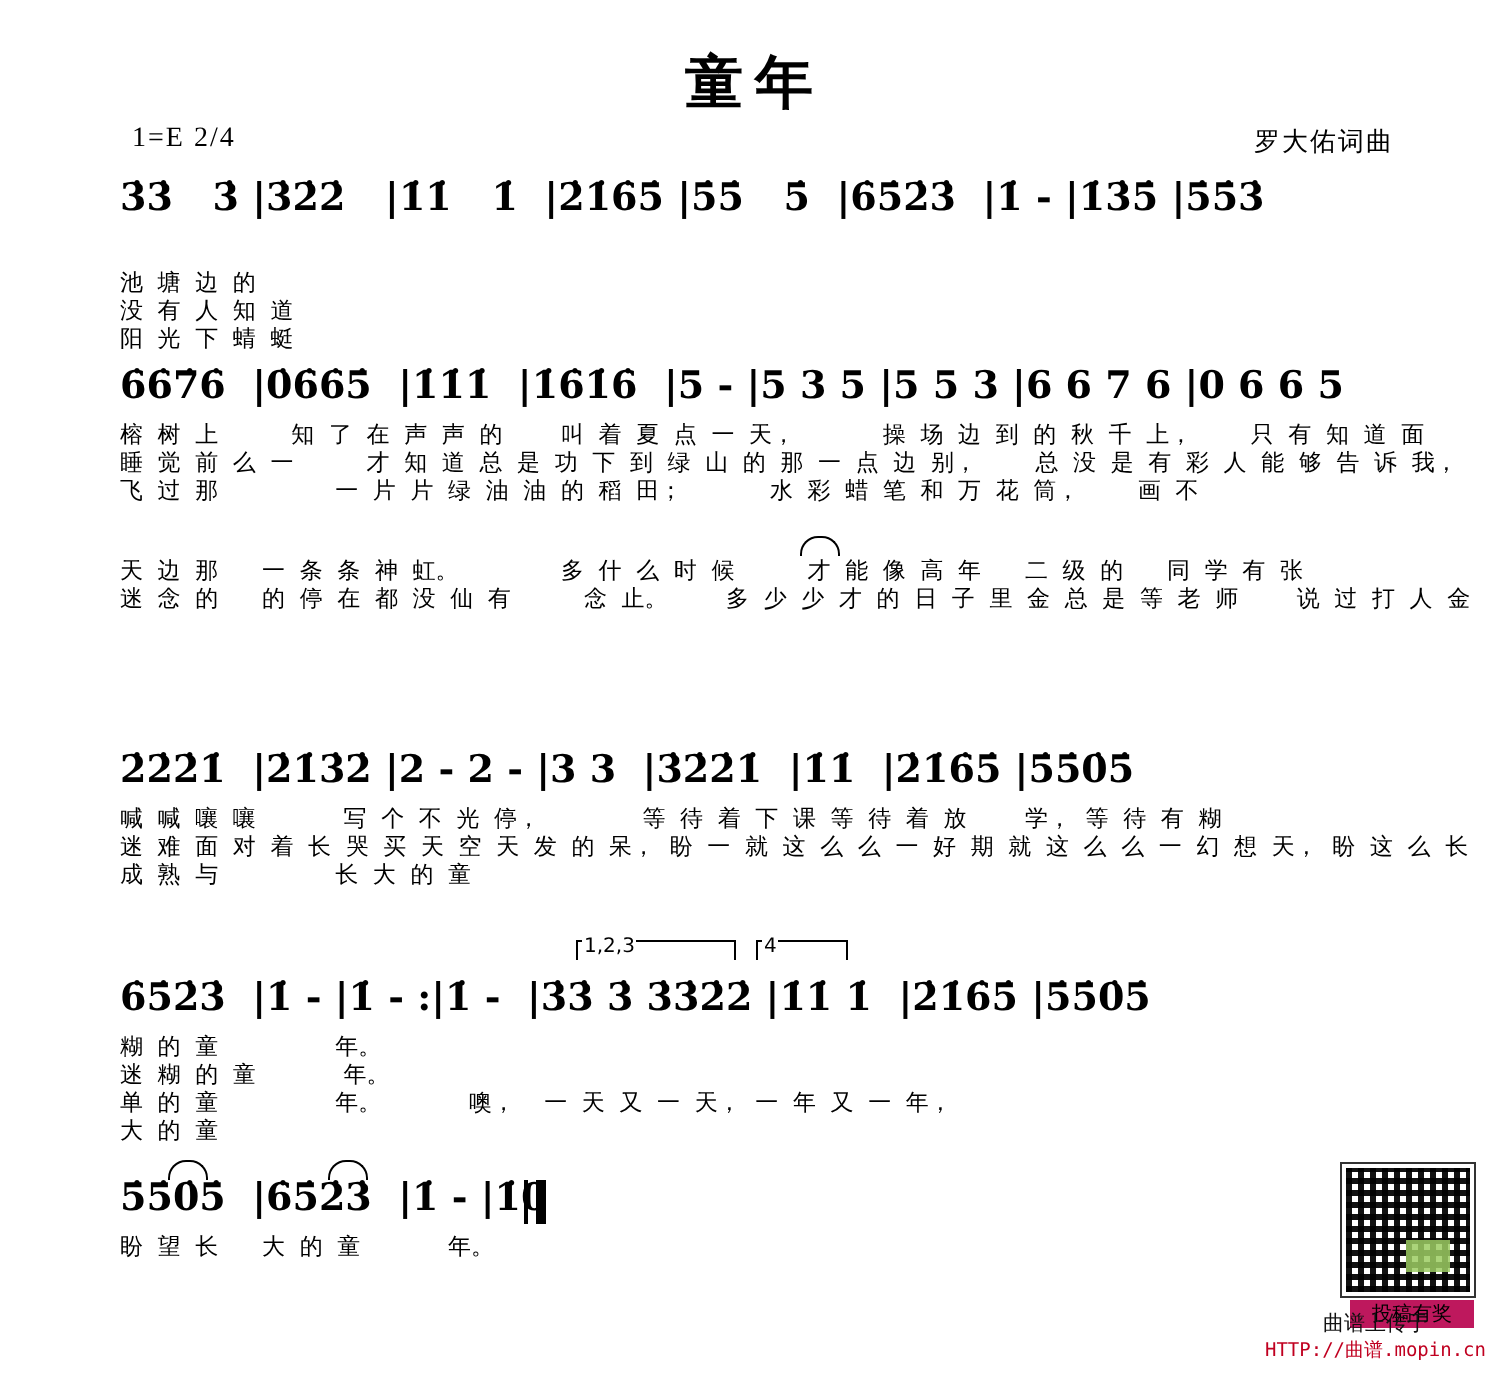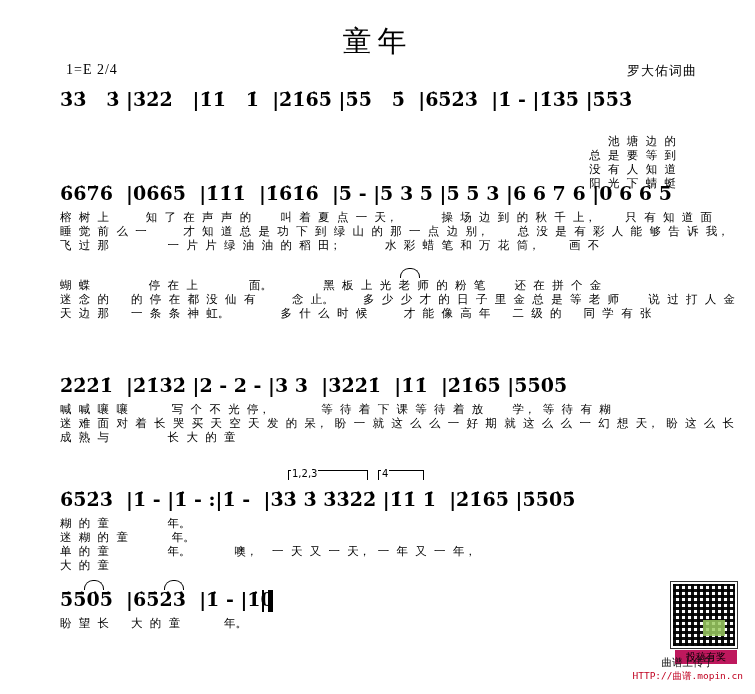--- a/index.html
+++ b/index.html
@@ -9,21 +9,21 @@
     font-family:"Liberation Serif", serif;
     color:#000000;
     position:relative;
     overflow:hidden;
   }
   .sheet{position:absolute;left:0;top:0;width:755px;height:694px;}
 
   
   .title{
     position:absolute;top:22px;left:0;width:755px;text-align:center;
-    font-size:29px;font-weight:normal;letter-spacing:6px;
+    font-size:29px;font-weight:bold;letter-spacing:6px;
     font-family:"DejaVu Serif", serif;
   }
   .key{
     position:absolute;top:62px;left:66px;font-size:14px;
     font-family:Liberation Serif, serif;letter-spacing:1px;
   }
   .credit{
     position:absolute;top:62px;right:58px;font-size:13px;
     font-family:"DejaVu Serif", serif;letter-spacing:1px;
   }
@@ -38,21 +38,21 @@
     height:26px;
   }
   .lyricblock{margin-top:2px;}
   .lyric{
     font-family:"DejaVu Sans", sans-serif;
     font-size:11.5px;
     white-space:pre;
     line-height:14px;
     letter-spacing:0px;
   }
-  .lyric.indentR{text-align:right;}
+  .lyric.indentR{}
 
   
   .repeat-box{
     position:absolute;
     border:1px solid #000;
     border-bottom:none;
     height:9px;
     font-size:10px;
     font-family:"DejaVu Sans", sans-serif;
   }
@@ -104,40 +104,38 @@
 <div class="sheet">
 
   <div class="title">童年</div>
   <div class="key">1=E  2/4</div>
   <div class="credit">罗大佑词曲</div>
 
   <div class="system" style="top:88px;">
     <div class="notes">3̇3̇   3̇ |3̇2̇2̇   |1̇1̇   1̇  |2̇1̇6̇5̇ |5̇5̇   5̇  |6̇5̇2̇3̇  |1̇ - |1̇3̇5̇ |5̇5̇3̇</div>
     <div class="lyricblock" style="padding-top:18px;">
       <div class="lyric indentR" style="padding-right:24px;">池  塘  边  的</div>
-      <div class="lyric indentR" style="padding-right:24px;">总  是  要  等  到</div>
       <div class="lyric indentR" style="padding-right:24px;">没  有  人  知  道</div>
       <div class="lyric indentR" style="padding-right:24px;">阳  光  下  蜻  蜓</div>
     </div>
   </div>
 
   <div class="system" style="top:182px;">
     <div class="notes">6̇6̇7̇6̇  |0̇6̇6̇5̇  |1̇1̇1̇  |1̇6̇1̇6̇  |5 - |5 3 5 |5 5 3 |6 6 7 6 |0 6 6 5</div>
     <div class="lyricblock">
       <div class="lyric">榕  树  上          知  了  在  声  声  的        叫  着  夏  点  一  天，            操  场  边  到  的  秋  千  上，        只  有  知  道  面</div>
       <div class="lyric">睡  觉  前  么  一          才  知  道  总  是  功  下  到  绿  山  的  那  一  点  边  别，        总  没  是  有  彩  人  能  够  告  诉  我，        于  山  里  不</div>
       <div class="lyric">飞  过  那                一  片  片  绿  油  油  的  稻  田；            水  彩  蜡  笔  和  万  花  筒，        画  不</div>
     </div>
   </div>
 
   <div class="system" style="top:276px;">
     <div class="lyricblock">
-      <div class="lyric">蝴  蝶                停  在  上              面。              黑  板  上  光  老  师  的  粉  笔        还  在  拼  个  金</div>
+      <div class="lyric">天  边  那      一  条  条  神  虹。              多  什  么  时  候          才  能  像  高  年      二  级  的      同  学  有  张</div>
       <div class="lyric">迷  念  的      的  停  在  都  没  仙  有          念  止。        多  少  少  才  的  日  子  里  金  总  是  等  老  师        说  过  打  人  金</div>
-      <div class="lyric">天  边  那      一  条  条  神  虹。              多  什  么  时  候          才  能  像  高  年      二  级  的      同  学  有  张</div>
     </div>
     <div class="tie" style="left:340px;top:-8px;"></div>
   </div>
 
   <div class="system" style="top:374px;">
     <div class="notes">2̇2̇2̇1̇  |2̇1̇3̇2̇ |2 - 2 - |3 3  |3̇2̇2̇1̇  |1̇1̇  |2̇1̇6̇5̇ |5̇5̇0̇5̇</div>
     <div class="lyricblock">
       <div class="lyric">喊  喊  嚷  嚷            写  个  不  光  停，              等  待  着  下  课  等  待  着  放        学，  等  待  有  糊</div>
       <div class="lyric">迷  难  面  对  着  长  哭  买  天  空  天  发  的  呆，  盼  一  就  这  么  么  一  好  期  就  这  么  么  一  幻  想  天，  盼  这  么  长</div>
       <div class="lyric">成  熟  与                长  大  的  童</div>

